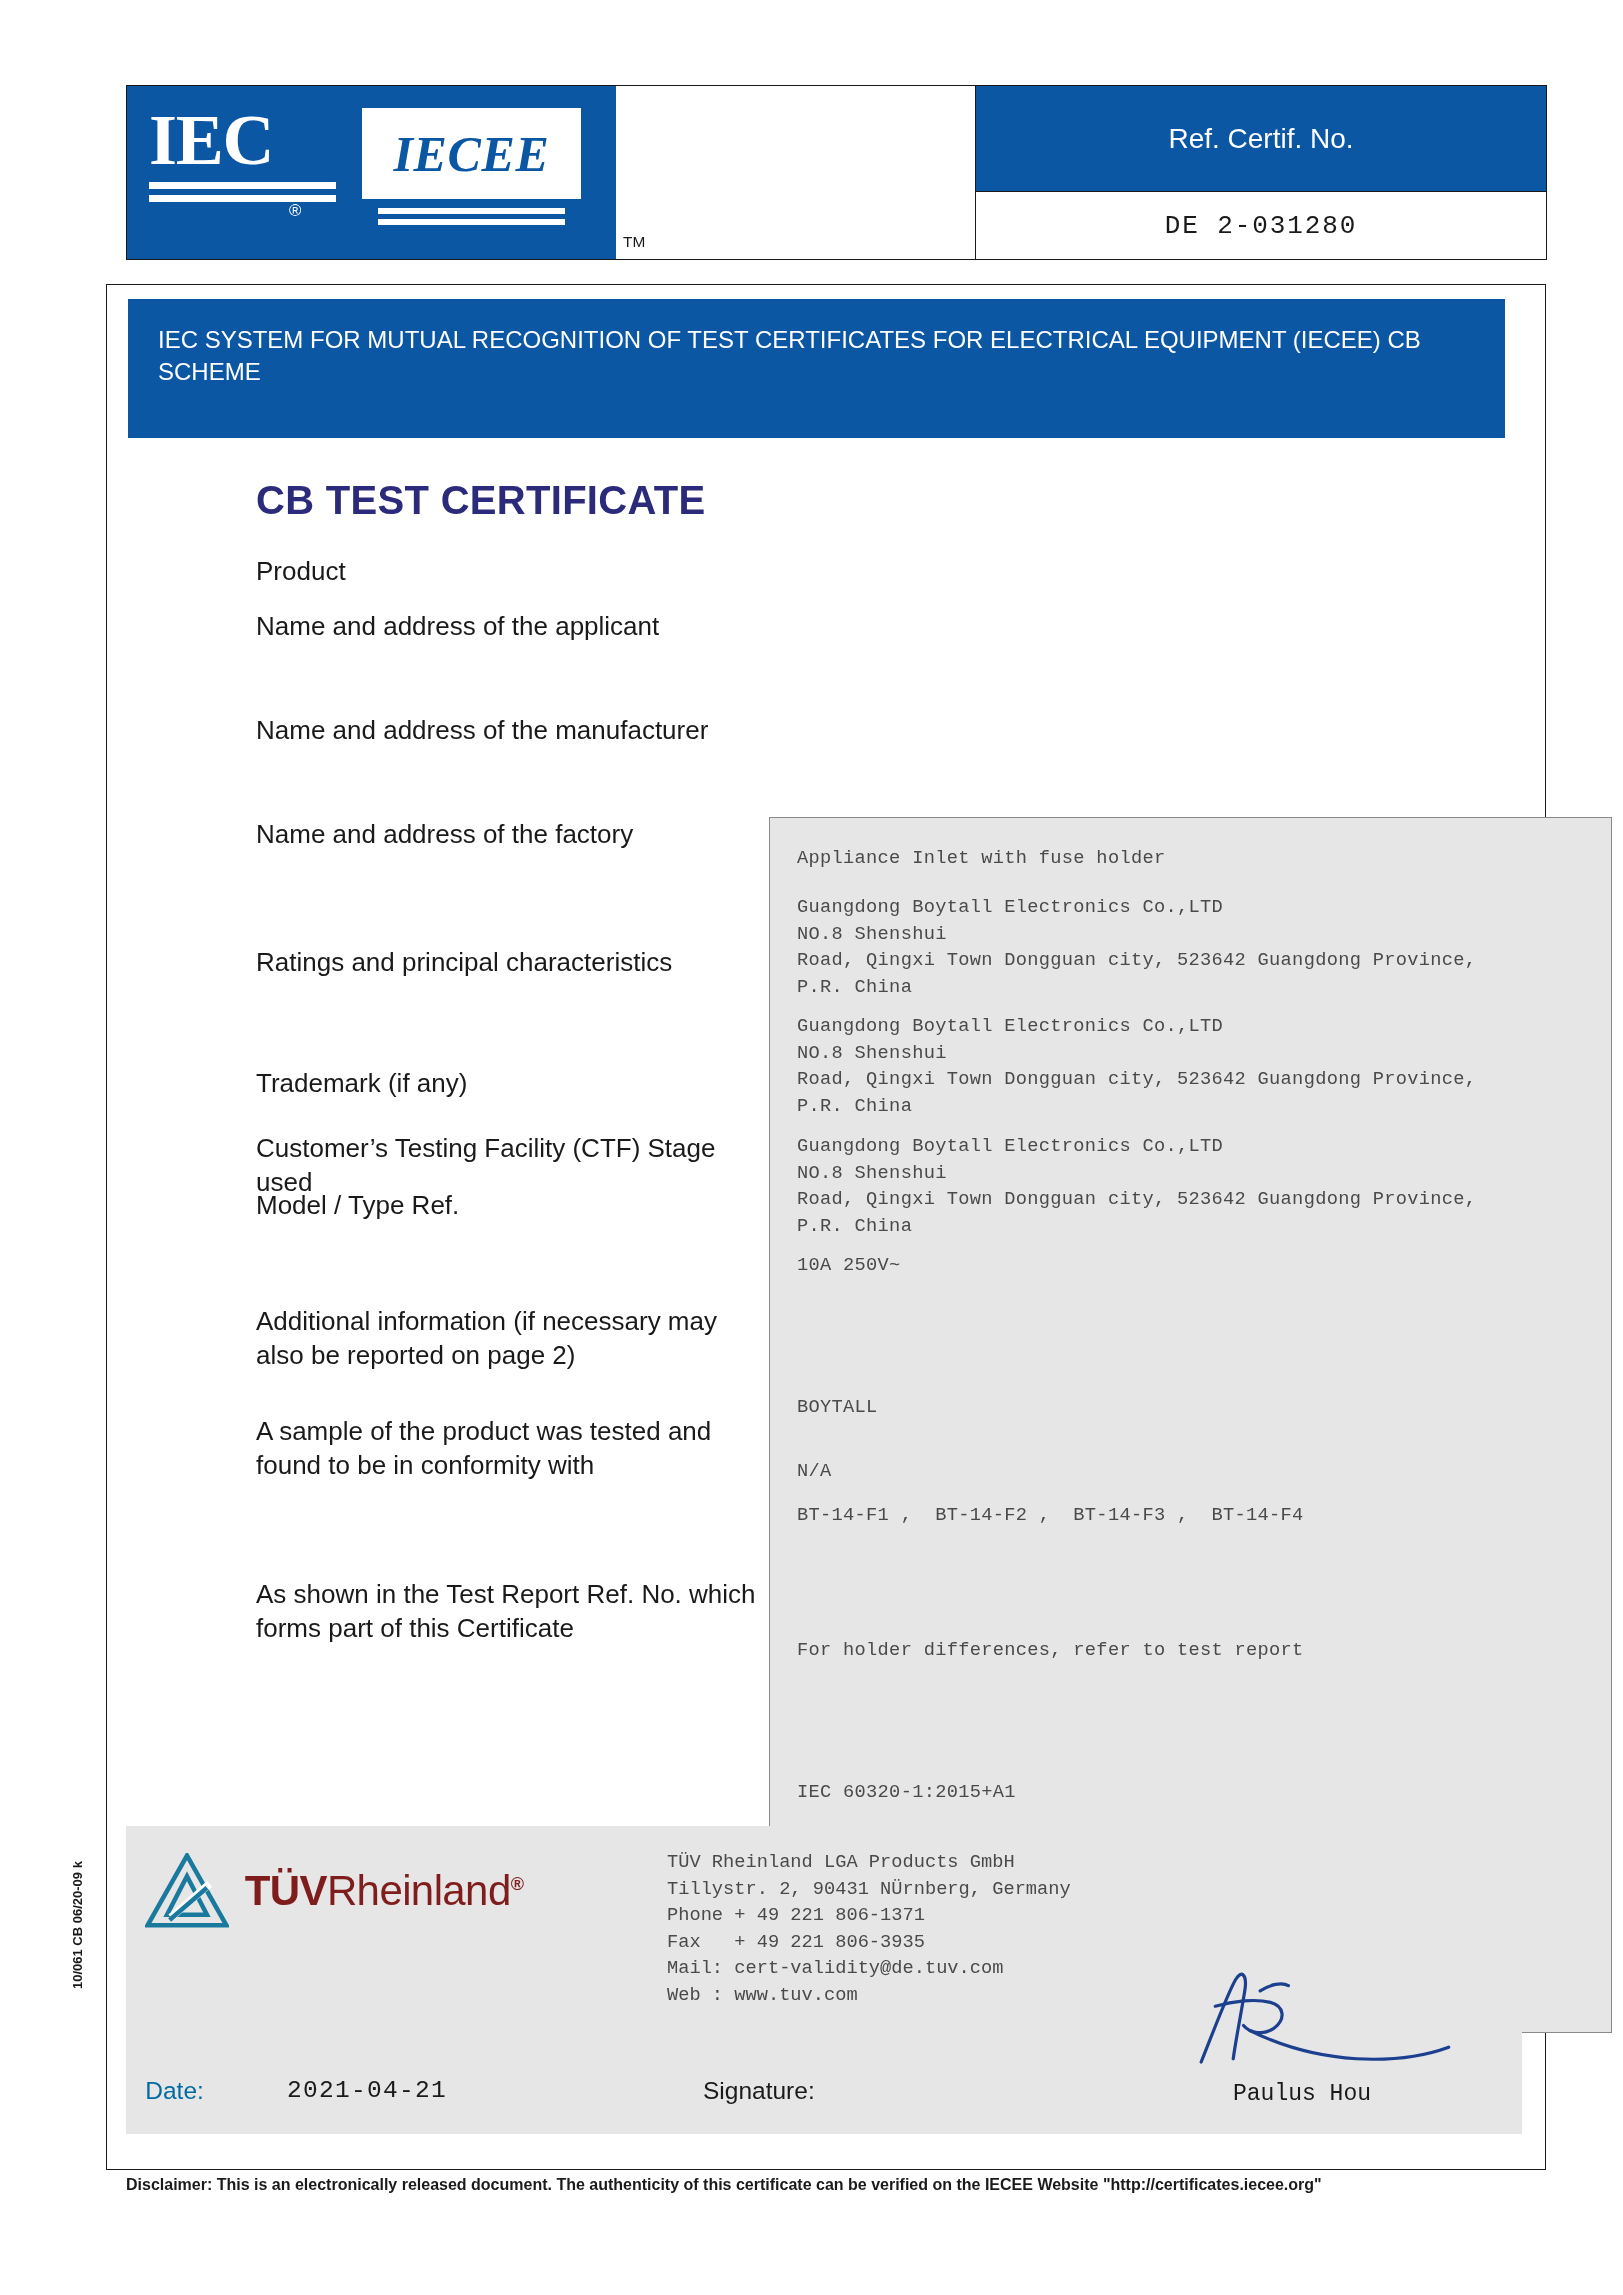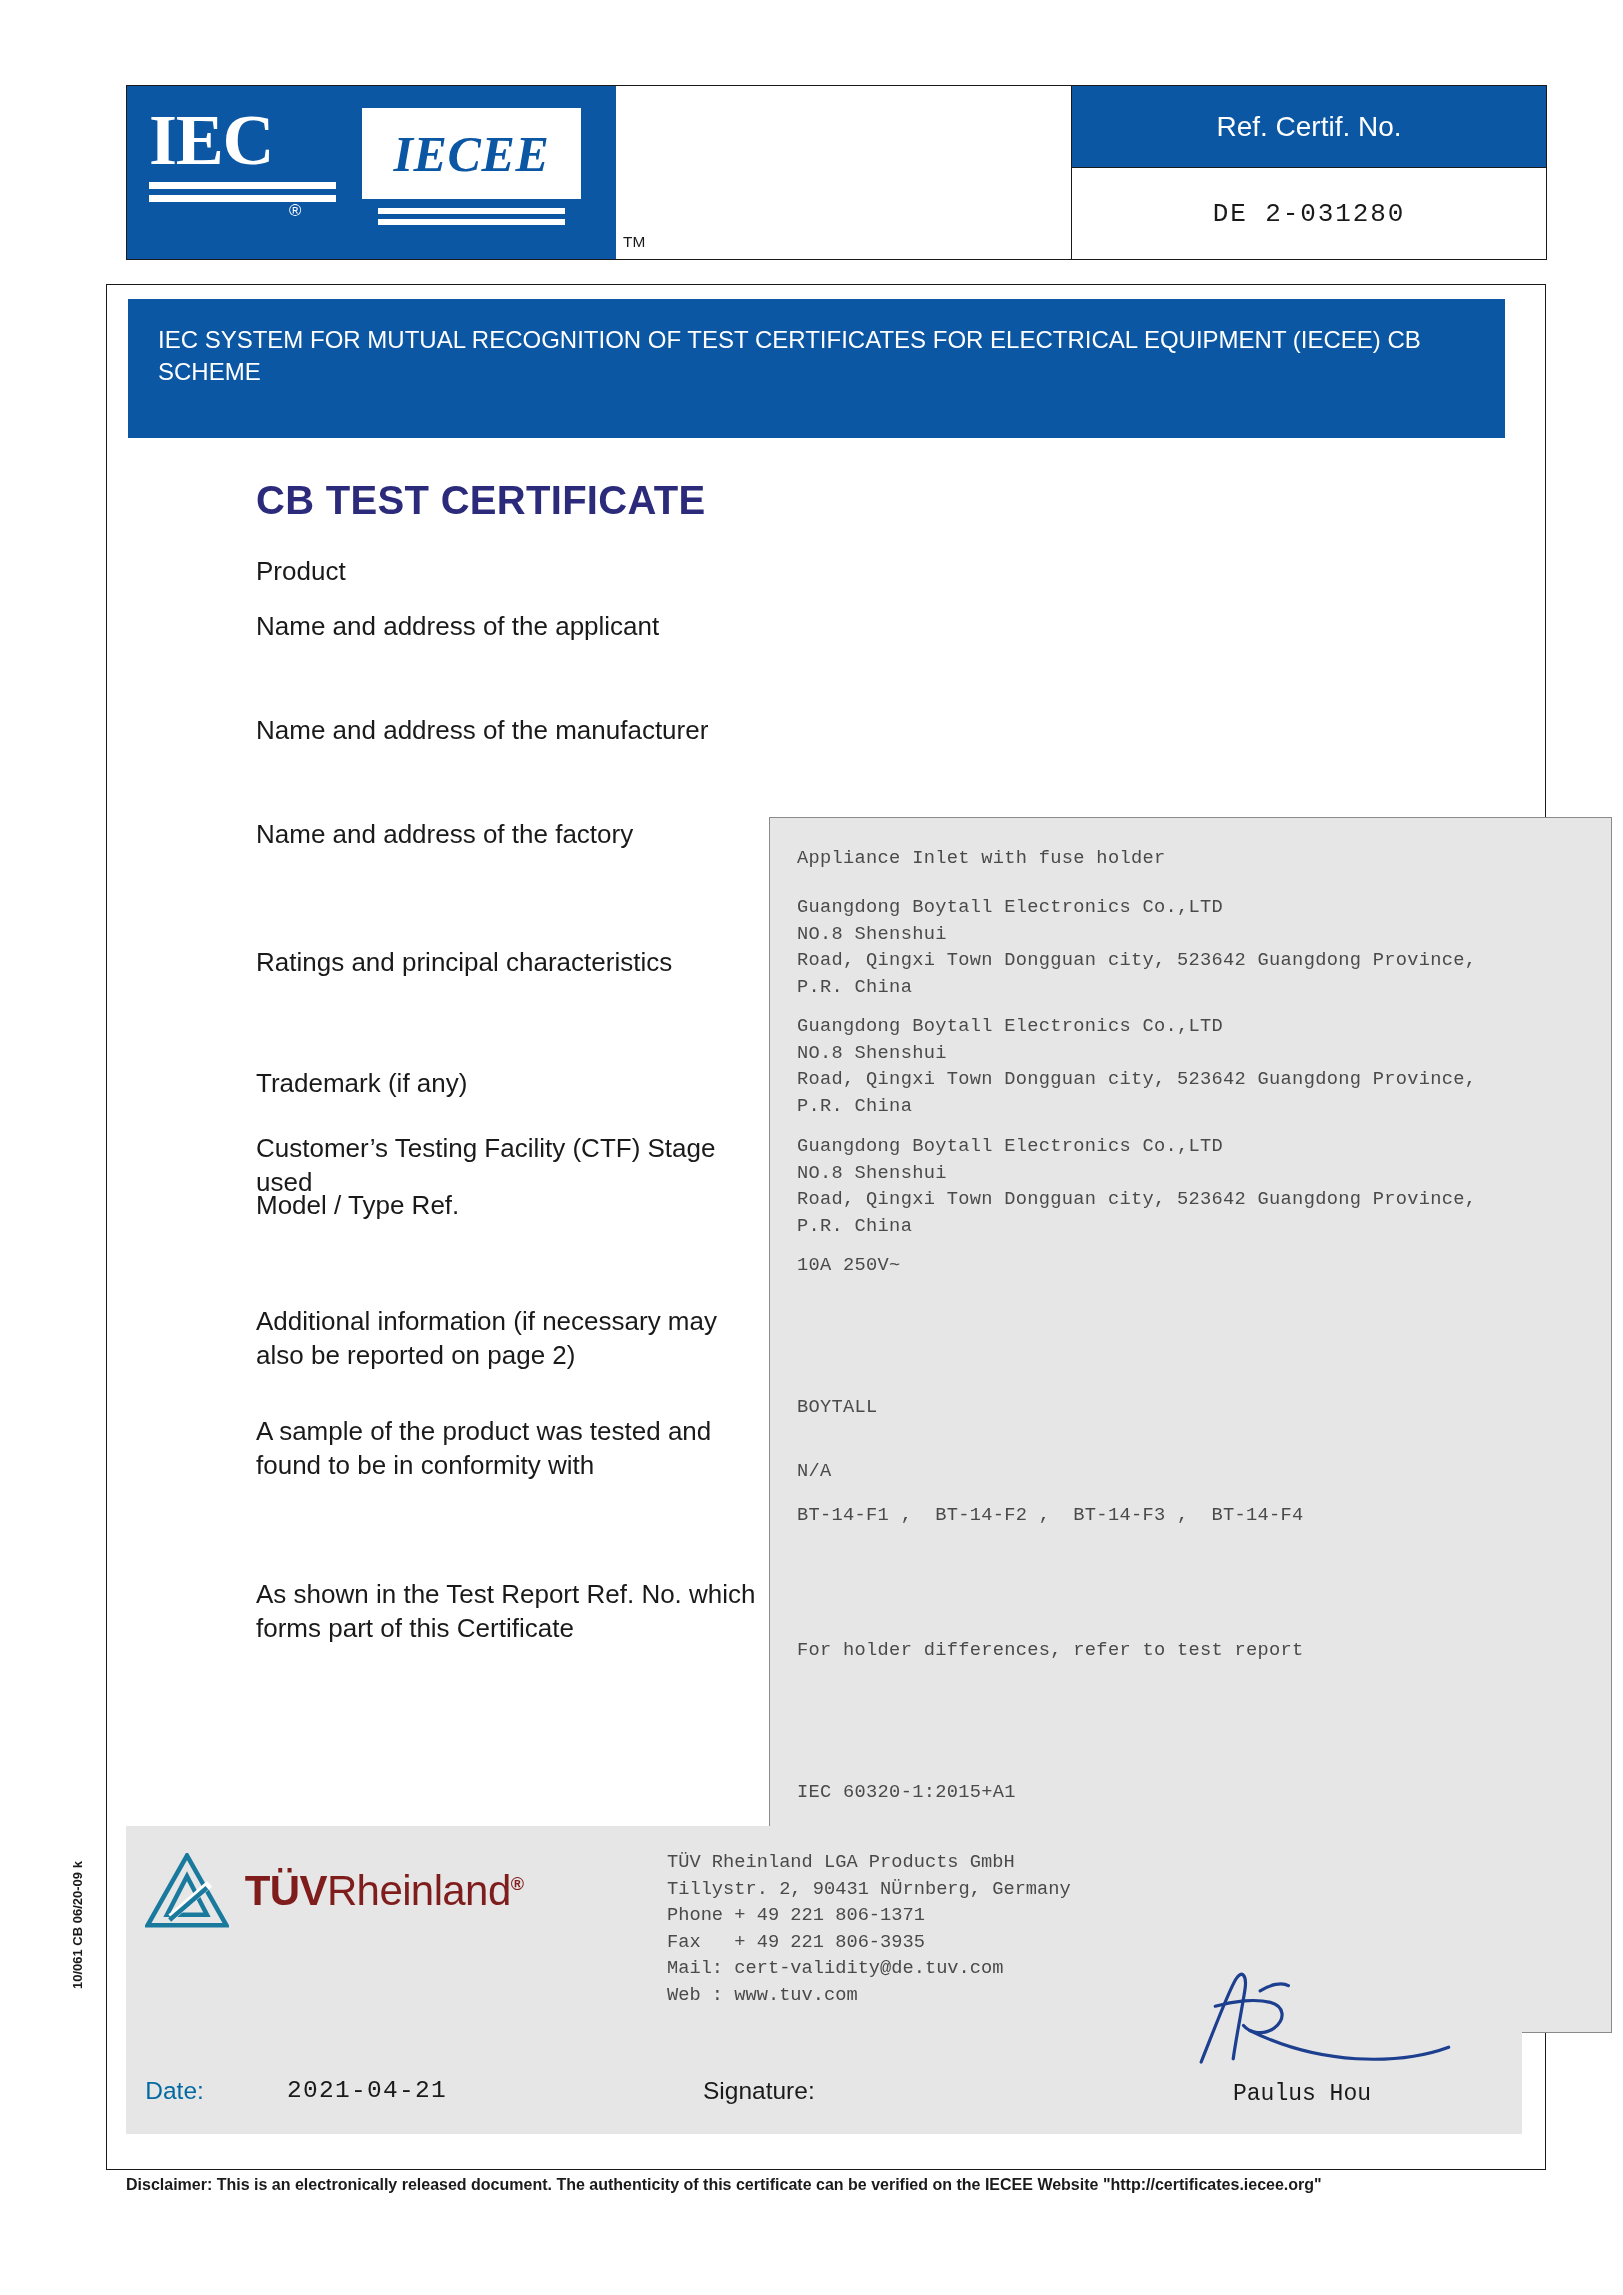--- a/index.html
+++ b/index.html
@@ -27,21 +27,21 @@
     position: absolute;
     left: 126px;
     top: 85px;
     width: 1421px;
     height: 175px;
     display: flex;
     border: 1.9px solid #1a1a1a;
     box-sizing: border-box;
   }
   .logo-cell {
-    width: 945px;
+    width: 849px;
     height: 100%;
     background: #ffffff;
     position: relative;
     box-sizing: border-box;
     border-right: 1.9px solid #1a1a1a;
   }
   .logo-blue {
     position: absolute;
     left: 0; top: 0;
     width: 489px;
@@ -118,21 +118,21 @@
     font-size: 15.4px;
     color: #1a1a1a;
     font-family: "Liberation Sans", sans-serif;
   }
   .ref-cell {
     flex: 1;
     display: flex;
     flex-direction: column;
   }
   .ref-title {
-    height: 82px;
+    height: 106px;
     background: #0b57a4;
     color: #ffffff;
     font-size: 28px;
     display: flex;
     align-items: center;
     justify-content: center;
     box-sizing: border-box;
     border-bottom: 1.9px solid #1a1a1a;
     text-align: center;
   }

